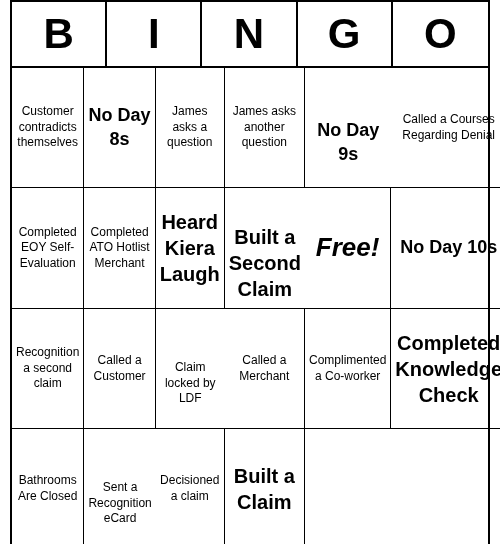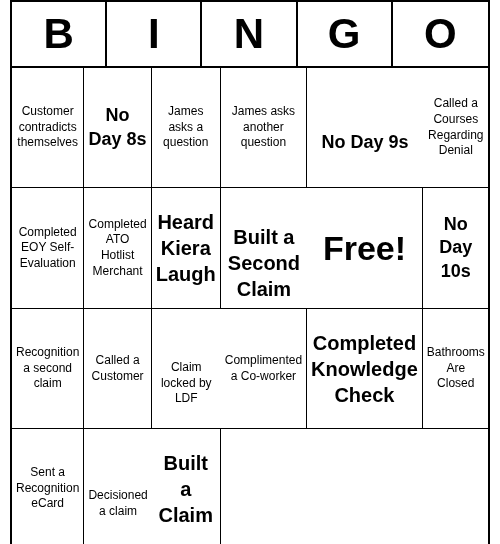--- a/index.html
+++ b/index.html
@@ -54,22 +54,23 @@
       margin-top: 30px;
     }
     .bingo-cell:nth-child(n+21) {
       border-bottom: none;
     }
     .bingo-cell.large-text {
       font-size: 18px;
       font-weight: bold;
     }
     .bingo-cell.free {
-      font-size: 34px;
+      font-size: 26px;
       font-weight: bold;
+      font-style: italic;
     }
     .bingo-cell.bold-large {
       font-size: 20px;
       font-weight: bold;
     }
   </style>
 </head>
 <body>
 
 <div class="bingo-card">
@@ -89,20 +90,21 @@
       <div class="bingo-cell">Called a Courses Regarding Denial</div>
       <div class="bingo-cell">Completed EOY Self-Evaluation</div>
       <div class="bingo-cell">Completed ATO Hotlist Merchant</div>
       <div class="bingo-cell bold-large">Heard Kiera Laugh</div>
       <div class="bingo-cell bold-large">Built a Second Claim</div>
       <div class="bingo-cell free">Free!</div>
       <div class="bingo-cell large-text">No Day 10s</div>
       <div class="bingo-cell">Recognition a second claim</div>
       <div class="bingo-cell">Called a Customer</div>
       <div class="bingo-cell">Claim locked by LDF</div>
+      <div class="bingo-cell">Called a Merchant</div>
       <div class="bingo-cell">Complimented a Co-worker</div>
       <div class="bingo-cell bold-large">Completed Knowledge Check</div>
       <div class="bingo-cell">Bathrooms Are Closed</div>
       <div class="bingo-cell">Sent a Recognition eCard</div>
       <div class="bingo-cell">Decisioned a claim</div>
       <div class="bingo-cell bold-large">Built a Claim</div>
     </div>
 </div>
 
 </body></html>

